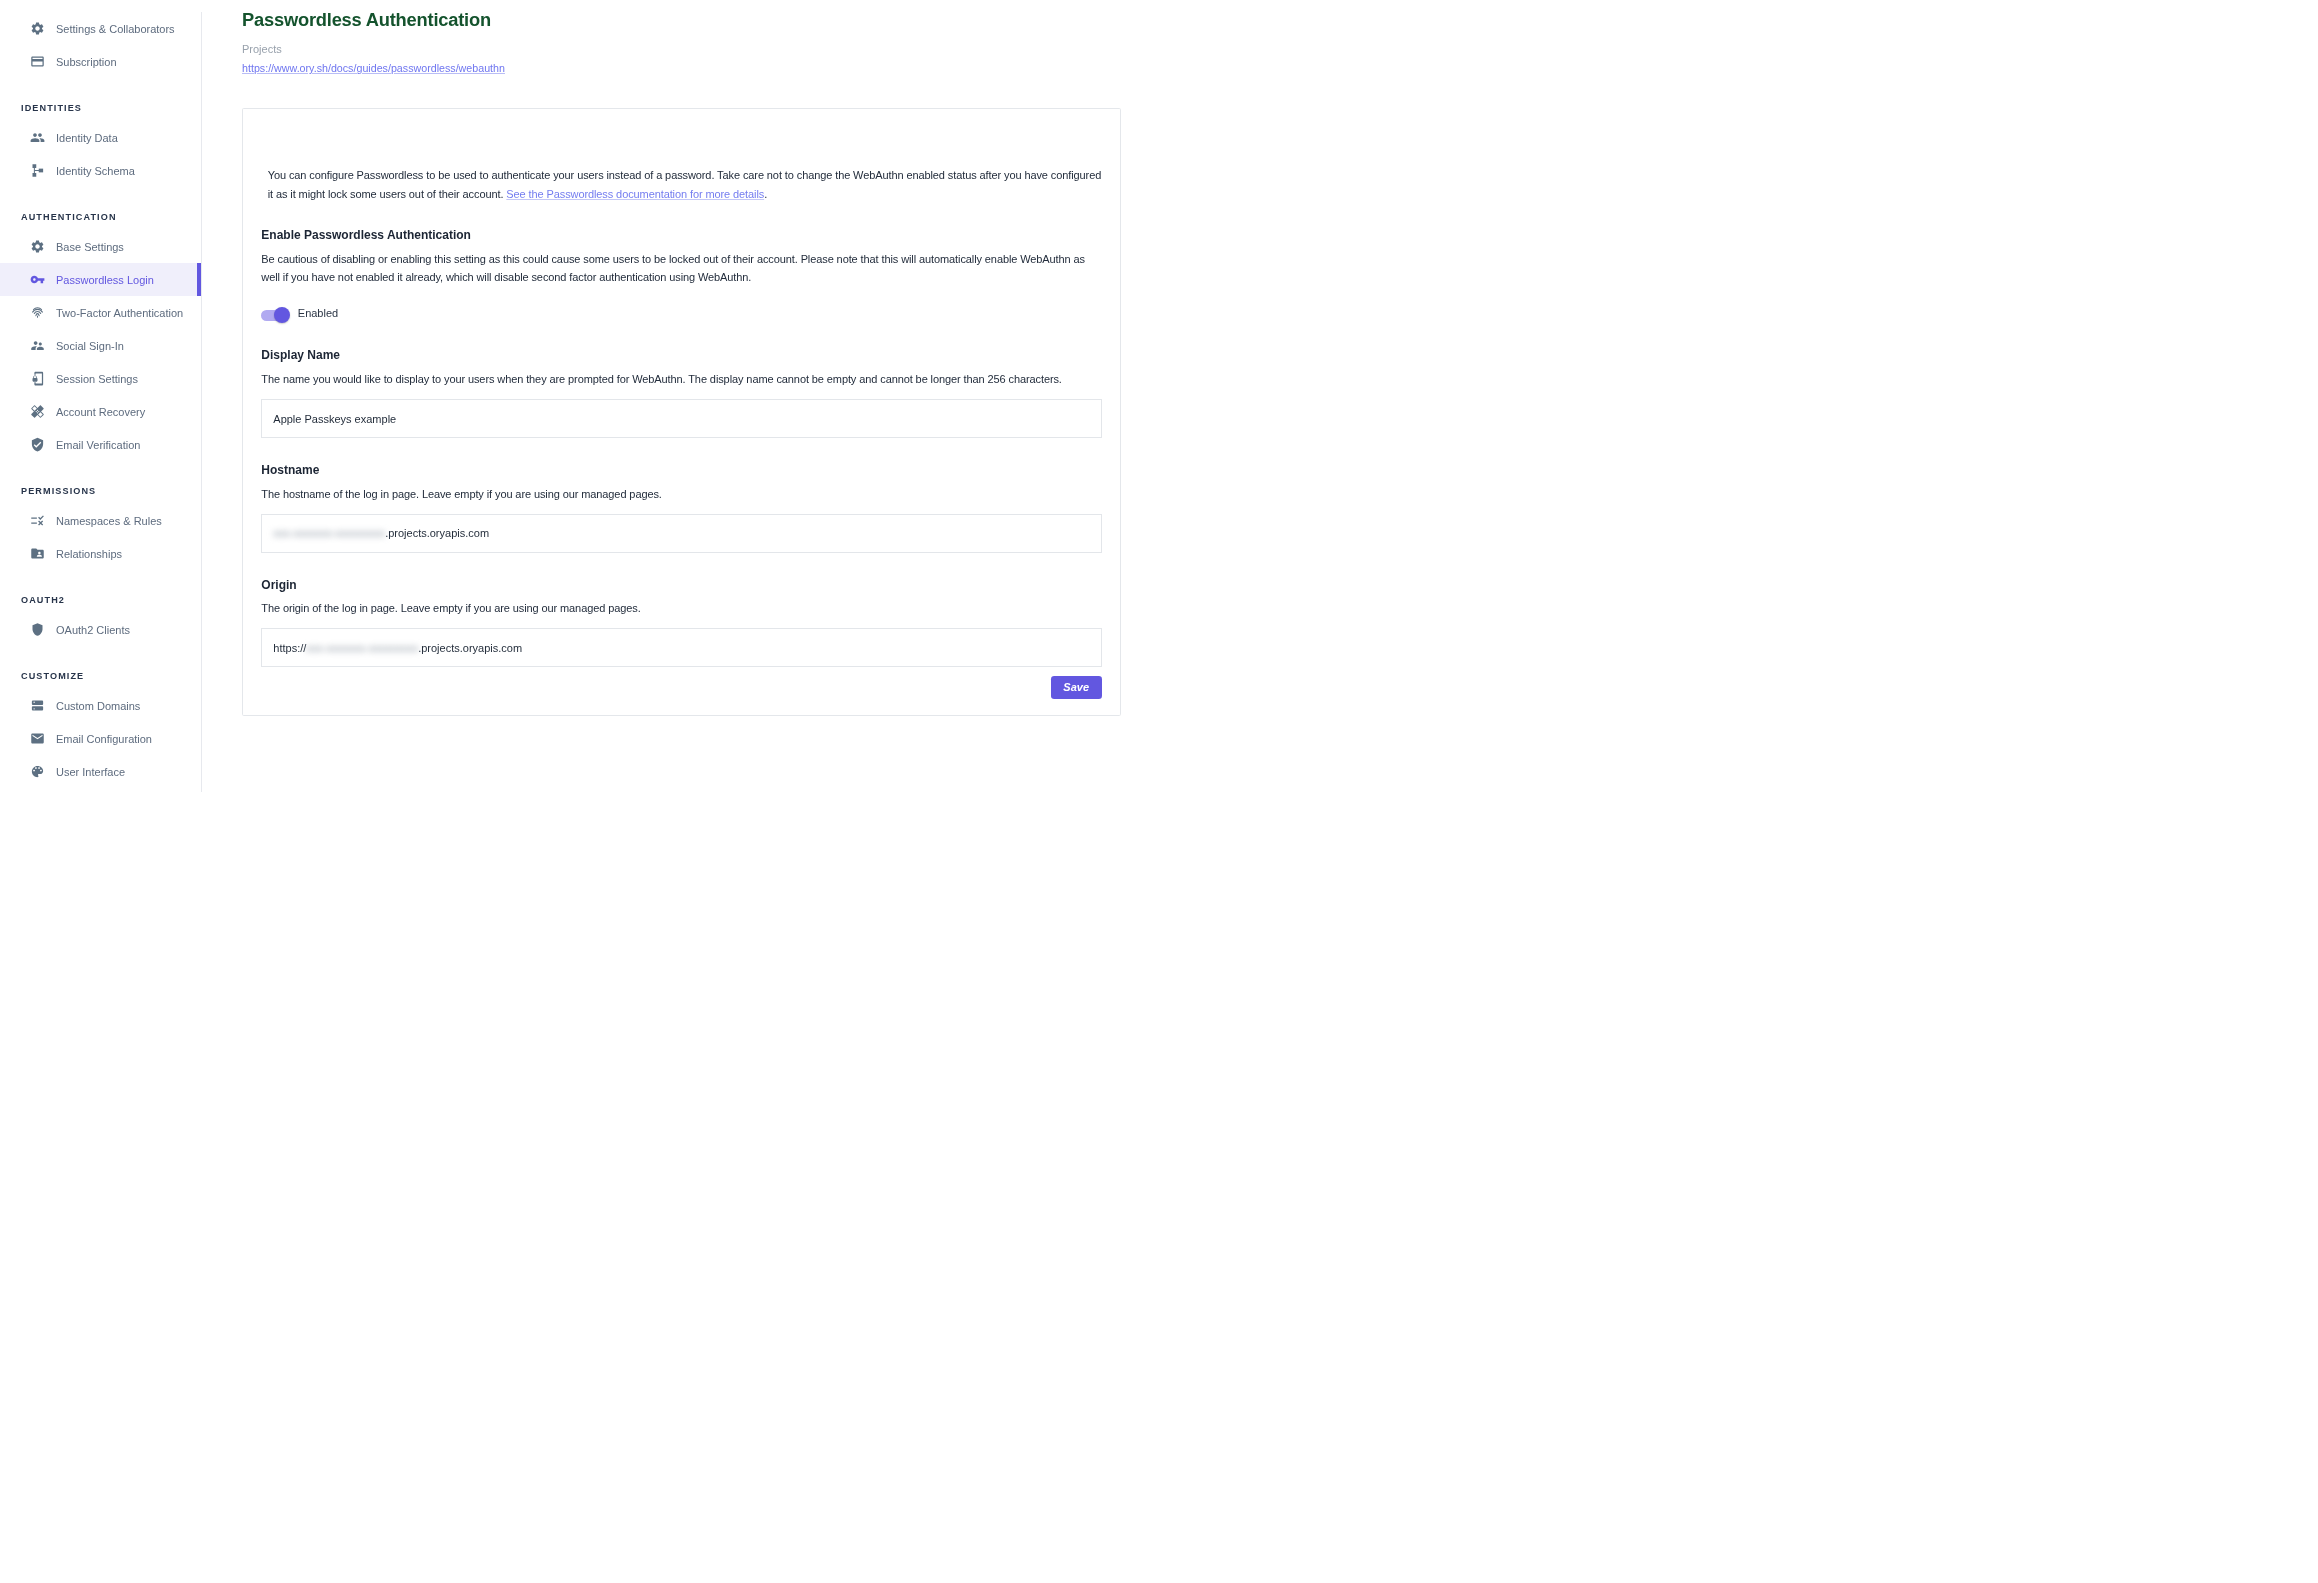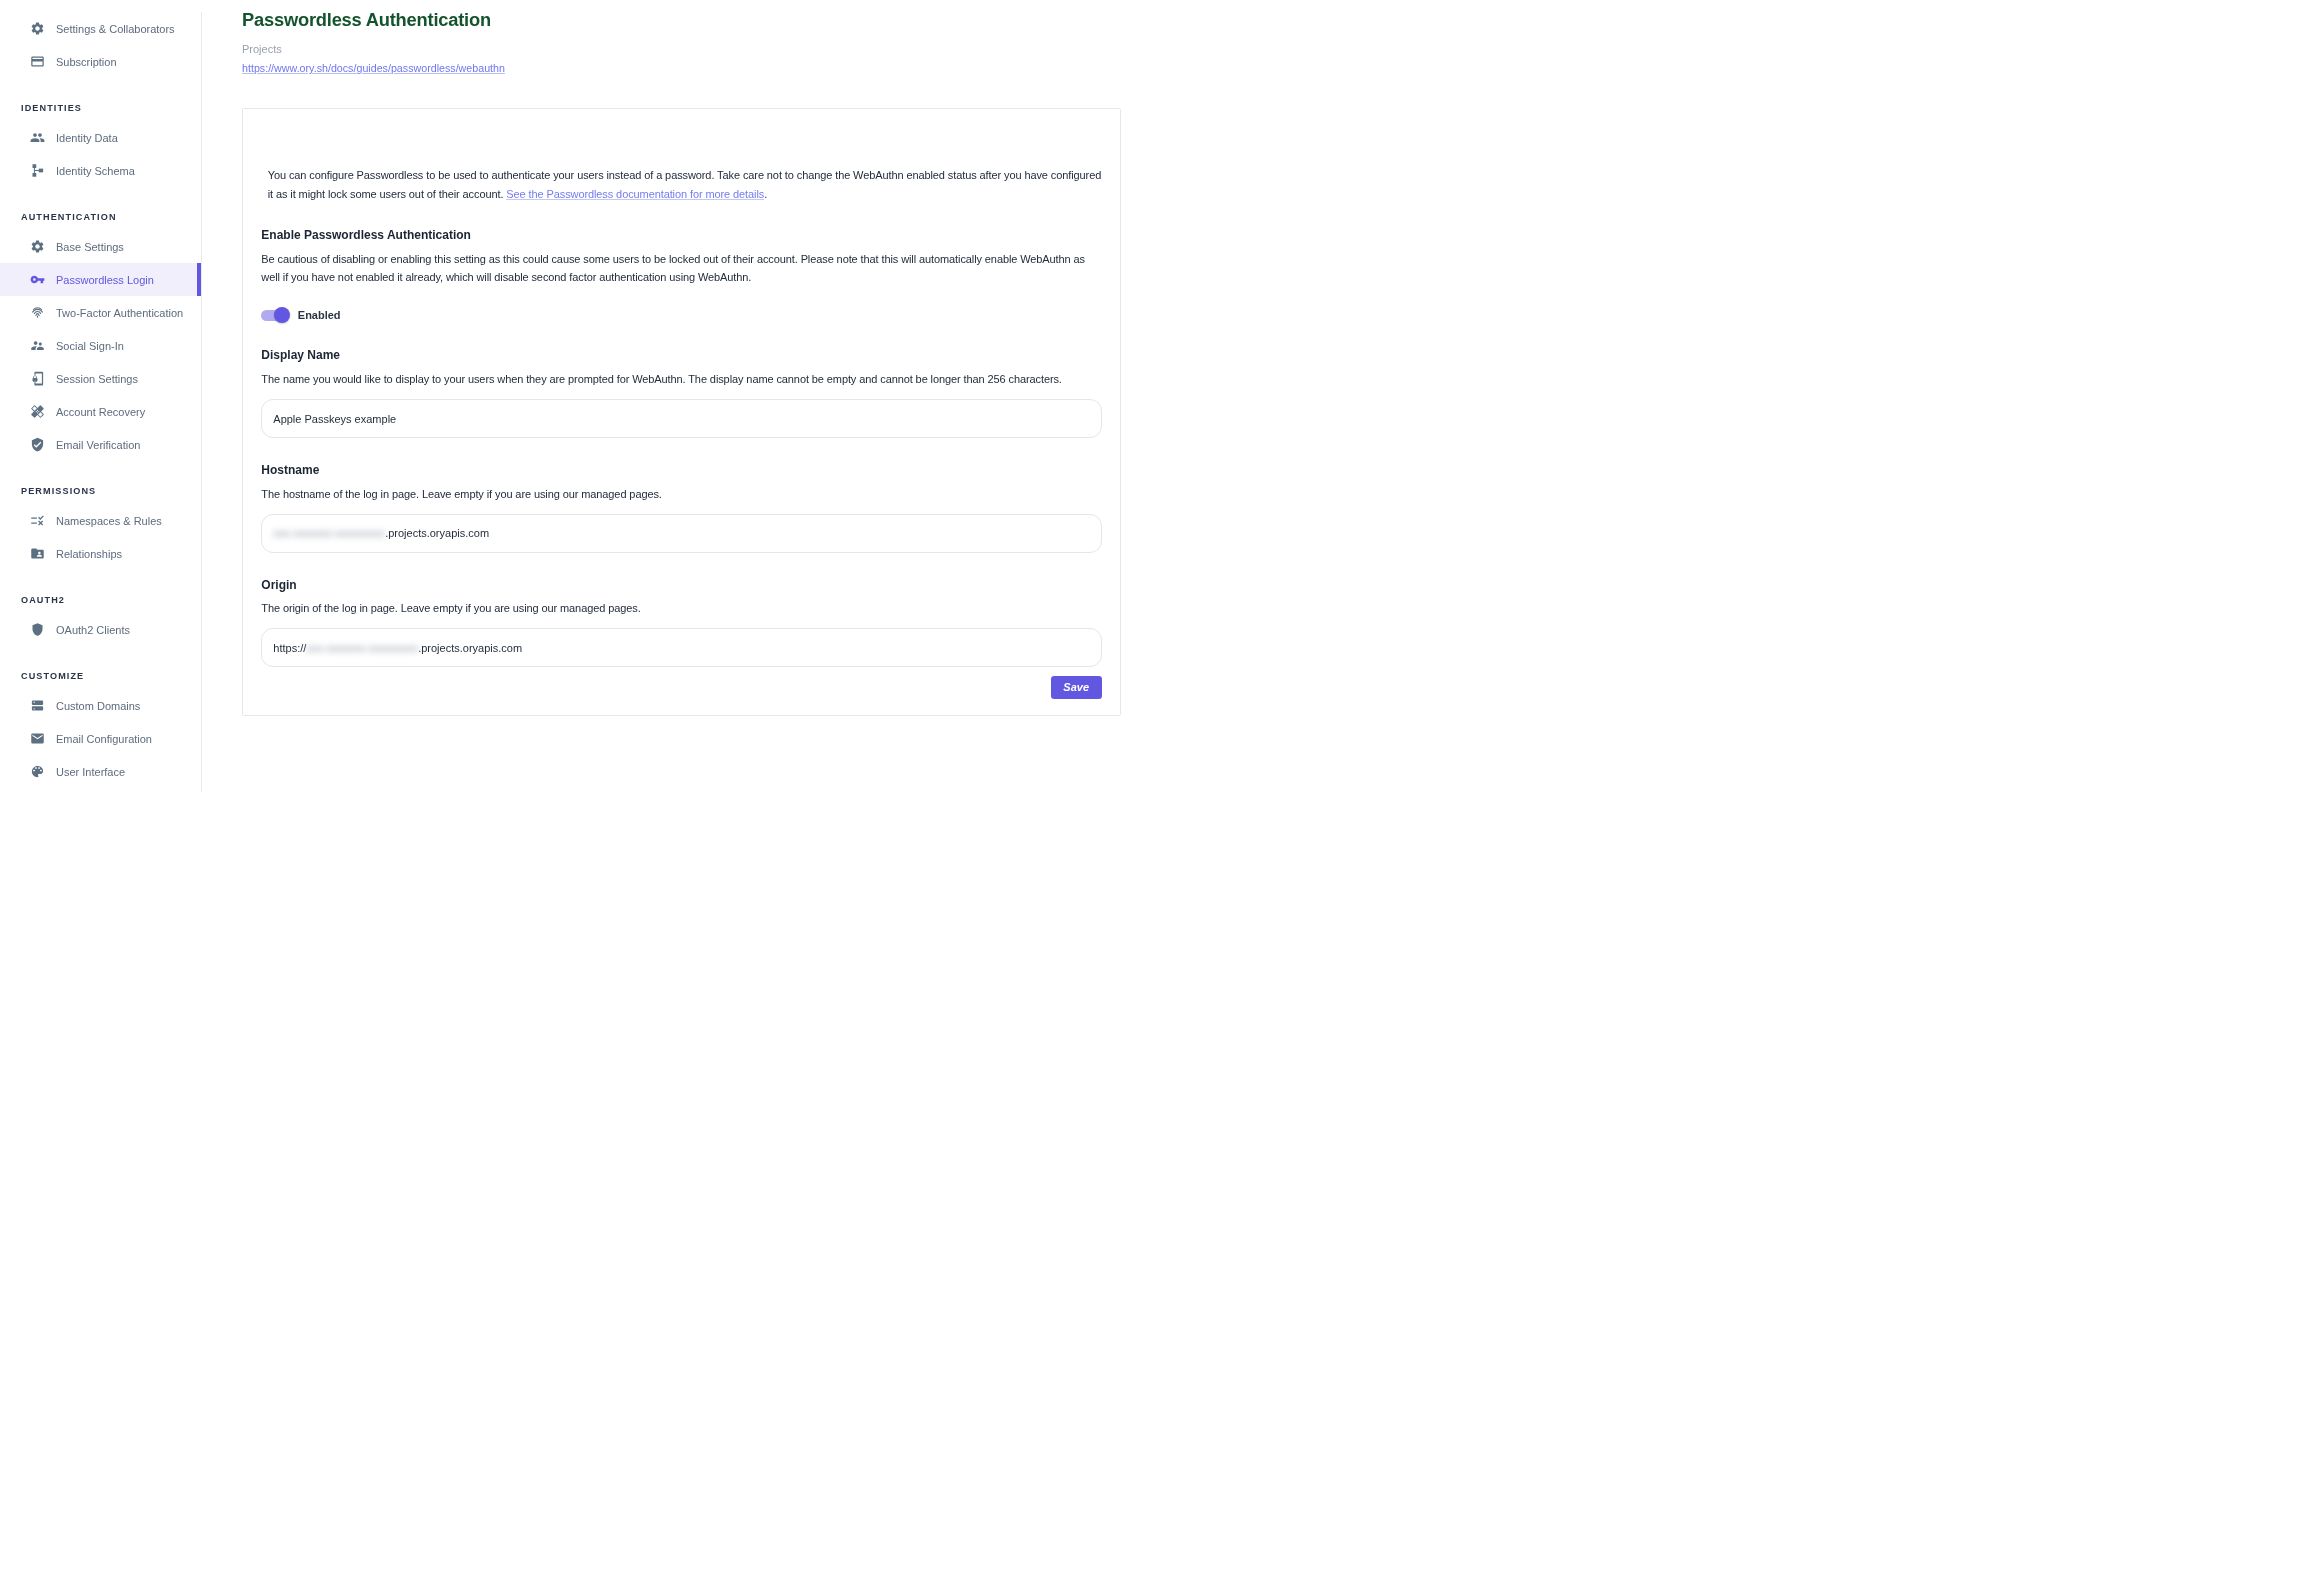--- a/index.html
+++ b/index.html
@@ -43,32 +43,32 @@
   .card{
     margin-top:33px;width:879px;border:0.8px solid #e4e7eb;border-radius:1.6px;
     background:#fff;box-sizing:border-box;padding:16.7px 18.3px;
   }
   .card-heading{font-size:16.7px;line-height:22px;font-weight:700;color:#18202e;letter-spacing:-0.2px;}
   .body-text{font-size:11px;line-height:18.7px;color:#232d3c;letter-spacing:-0.1px;}
   .intro{margin-top:40px;padding-left:6.4px;}
   .inline-link{color:#747df0;text-decoration:underline;text-decoration-color:#c3c7f7;cursor:pointer;}
   .field-label{margin-top:24px;font-size:12px;line-height:16px;font-weight:700;color:#1c2534;}
   .field-desc{margin-top:6.4px;}
-  .toggle-row{margin-top:20px;display:flex;align-items:center;height:16px;font-weight:bold;}
+  .toggle-row{margin-top:20px;display:flex;align-items:flex-start;height:16px;}
   .switch{position:relative;width:27px;height:16px;display:inline-block;cursor:pointer;}
   .switch .track{
     position:absolute;left:0;top:2.4px;width:27px;height:11px;border-radius:5.6px;background:#b1aaf1;
   }
   .switch .thumb{
     position:absolute;right:-1.6px;top:0;width:16px;height:16px;border-radius:50%;
     background:#6257e0;box-shadow:0 0.8px 1.6px rgba(0,0,0,.25);
   }
   .toggle-label{margin-left:9.5px;font-size:11px;color:#2b3545;}
   .text-input{
-    margin-top:11px;height:39px;border:0.8px solid #e3e6ea;border-radius:12px;background:#fff;
+    margin-top:11px;height:39px;border:0.8px solid #e3e6ea;border-radius:0;background:#fff;
     display:flex;align-items:center;padding:0 11px;font-size:11px;color:#1f2937;
     box-sizing:border-box;cursor:text;
   }
   .text-input.gap-sm{margin-top:10.3px;}
   .masked{filter:blur(3.2px);color:#8d97a3;user-select:none;}
   .save-row{margin-top:8.7px;display:flex;justify-content:flex-end;}
   .save-btn{
     min-width:47px;height:23px;padding:0 12.7px;border:none;border-radius:3.2px;
     background:#6257e0;color:#fff;font-size:11px;font-weight:700;cursor:pointer;
     font-family:"Liberation Sans", sans-serif;

